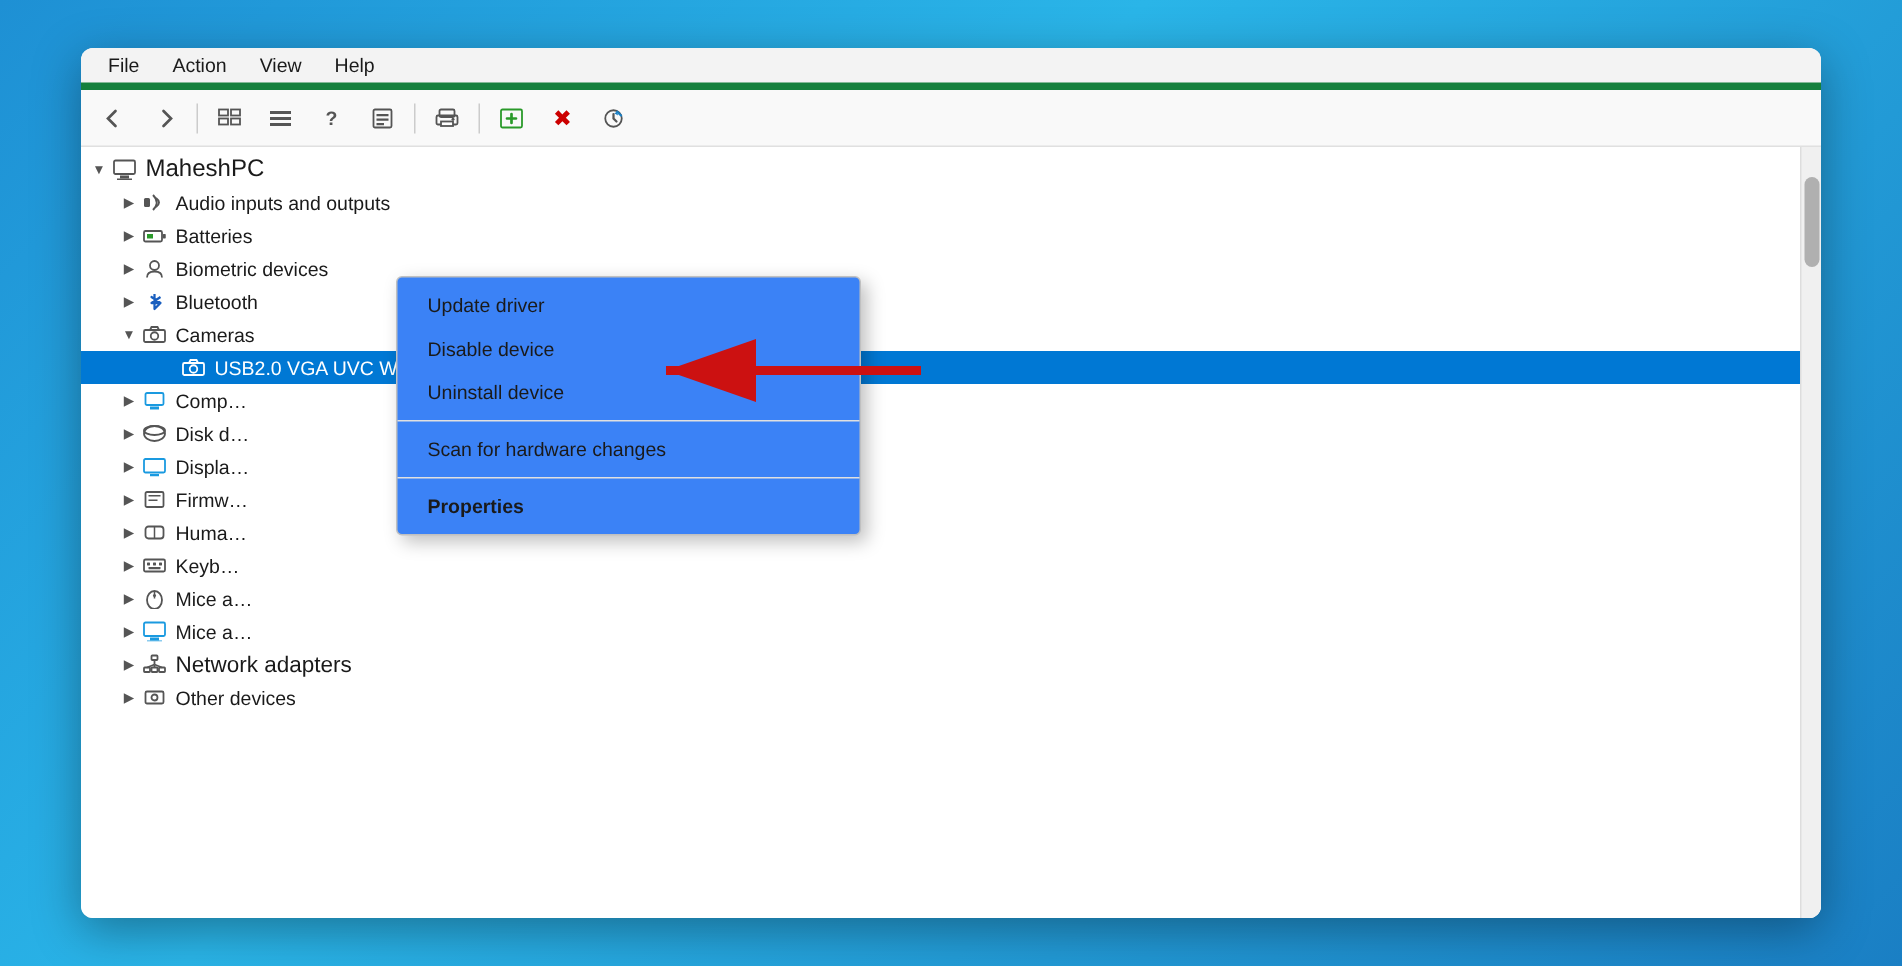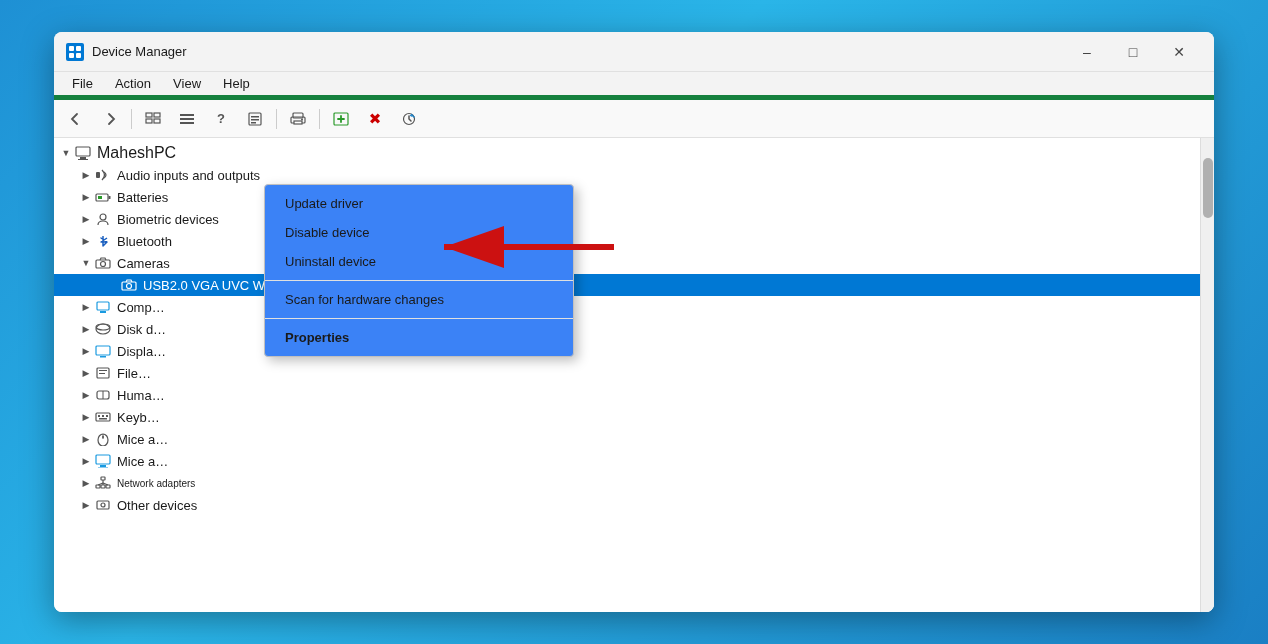--- a/index.html
+++ b/index.html
@@ -213,36 +213,20 @@
       top: 185px;
       z-index: 200;
       pointer-events: none;
     }
   </style>
 </head>
 <body>
 
 <div class="window">
 
-  <div class="title-bar">
-    <div class="title-bar-icon">
-      <svg width="14" height="14" viewBox="0 0 14 14" fill="none">
-        <rect x="1" y="1" width="5" height="5" fill="#fff" rx="1"></rect>
-        <rect x="8" y="1" width="5" height="5" fill="#fff" rx="1"></rect>
-        <rect x="1" y="8" width="5" height="5" fill="#fff" rx="1"></rect>
-        <rect x="8" y="8" width="5" height="5" fill="#fff" rx="1"></rect>
-      </svg>
-    </div>
-    <span class="title-bar-text">Device Manager</span>
-    <div class="title-bar-controls">
-      <div class="title-btn">–</div>
-      <div class="title-btn">□</div>
-      <div class="title-btn close">✕</div>
-    </div>
-  </div>
 
   <div class="menu-bar">
     <div class="menu-item">File</div>
     <div class="menu-item">Action</div>
     <div class="menu-item">View</div>
     <div class="menu-item">Help</div>
   </div>
 
   <div class="toolbar">
     <div class="tb-btn">
@@ -426,21 +410,21 @@
 
       <div class="tree-item" style="padding-left:24px;">
         <div class="tree-toggle">▶</div>
         <div class="tree-icon">
           <svg width="16" height="14" viewBox="0 0 16 14">
             <rect x="2" y="2" width="12" height="10" rx="1" fill="none" stroke="#555" stroke-width="1.2"></rect>
             <rect x="4" y="4" width="8" height="1" fill="#555"></rect>
             <rect x="4" y="7" width="6" height="1" fill="#555"></rect>
           </svg>
         </div>
-        <span style="font-size:13px;">File…</span>
+        <span style="font-size:13px;">Firmw…</span>
       </div>
 
       <div class="tree-item" style="padding-left:24px;">
         <div class="tree-toggle">▶</div>
         <div class="tree-icon">
           <svg width="16" height="14" viewBox="0 0 16 14">
             <rect x="2" y="3" width="12" height="8" rx="2" fill="none" stroke="#555" stroke-width="1.2"></rect>
             <line x1="8" y1="3" x2="8" y2="11" stroke="#555" stroke-width="1"></line>
           </svg>
         </div>
@@ -492,21 +476,21 @@
             <rect x="6" y="1" width="4" height="3" rx="0.5" fill="none" stroke="#555" stroke-width="1.2"></rect>
             <rect x="1" y="9" width="4" height="3" rx="0.5" fill="none" stroke="#555" stroke-width="1.2"></rect>
             <rect x="11" y="9" width="4" height="3" rx="0.5" fill="none" stroke="#555" stroke-width="1.2"></rect>
             <rect x="6" y="9" width="4" height="3" rx="0.5" fill="none" stroke="#555" stroke-width="1.2"></rect>
             <line x1="8" y1="4" x2="8" y2="7" stroke="#555" stroke-width="1.2"></line>
             <line x1="8" y1="7" x2="3" y2="9" stroke="#555" stroke-width="1.2"></line>
             <line x1="8" y1="7" x2="8" y2="9" stroke="#555" stroke-width="1.2"></line>
             <line x1="8" y1="7" x2="13" y2="9" stroke="#555" stroke-width="1.2"></line>
           </svg>
         </div>
-        <span style="font-size:10px;">Network adapters</span>
+        <span style="font-size:15px;">Network adapters</span>
       </div>
 
       <div class="tree-item" style="padding-left:24px;">
         <div class="tree-toggle">▶</div>
         <div class="tree-icon">
           <svg width="16" height="14" viewBox="0 0 16 14">
             <rect x="2" y="3" width="12" height="8" rx="1" fill="none" stroke="#555" stroke-width="1.2"></rect>
             <circle cx="8" cy="7" r="2" fill="none" stroke="#555" stroke-width="1.2"></circle>
           </svg>
         </div>

